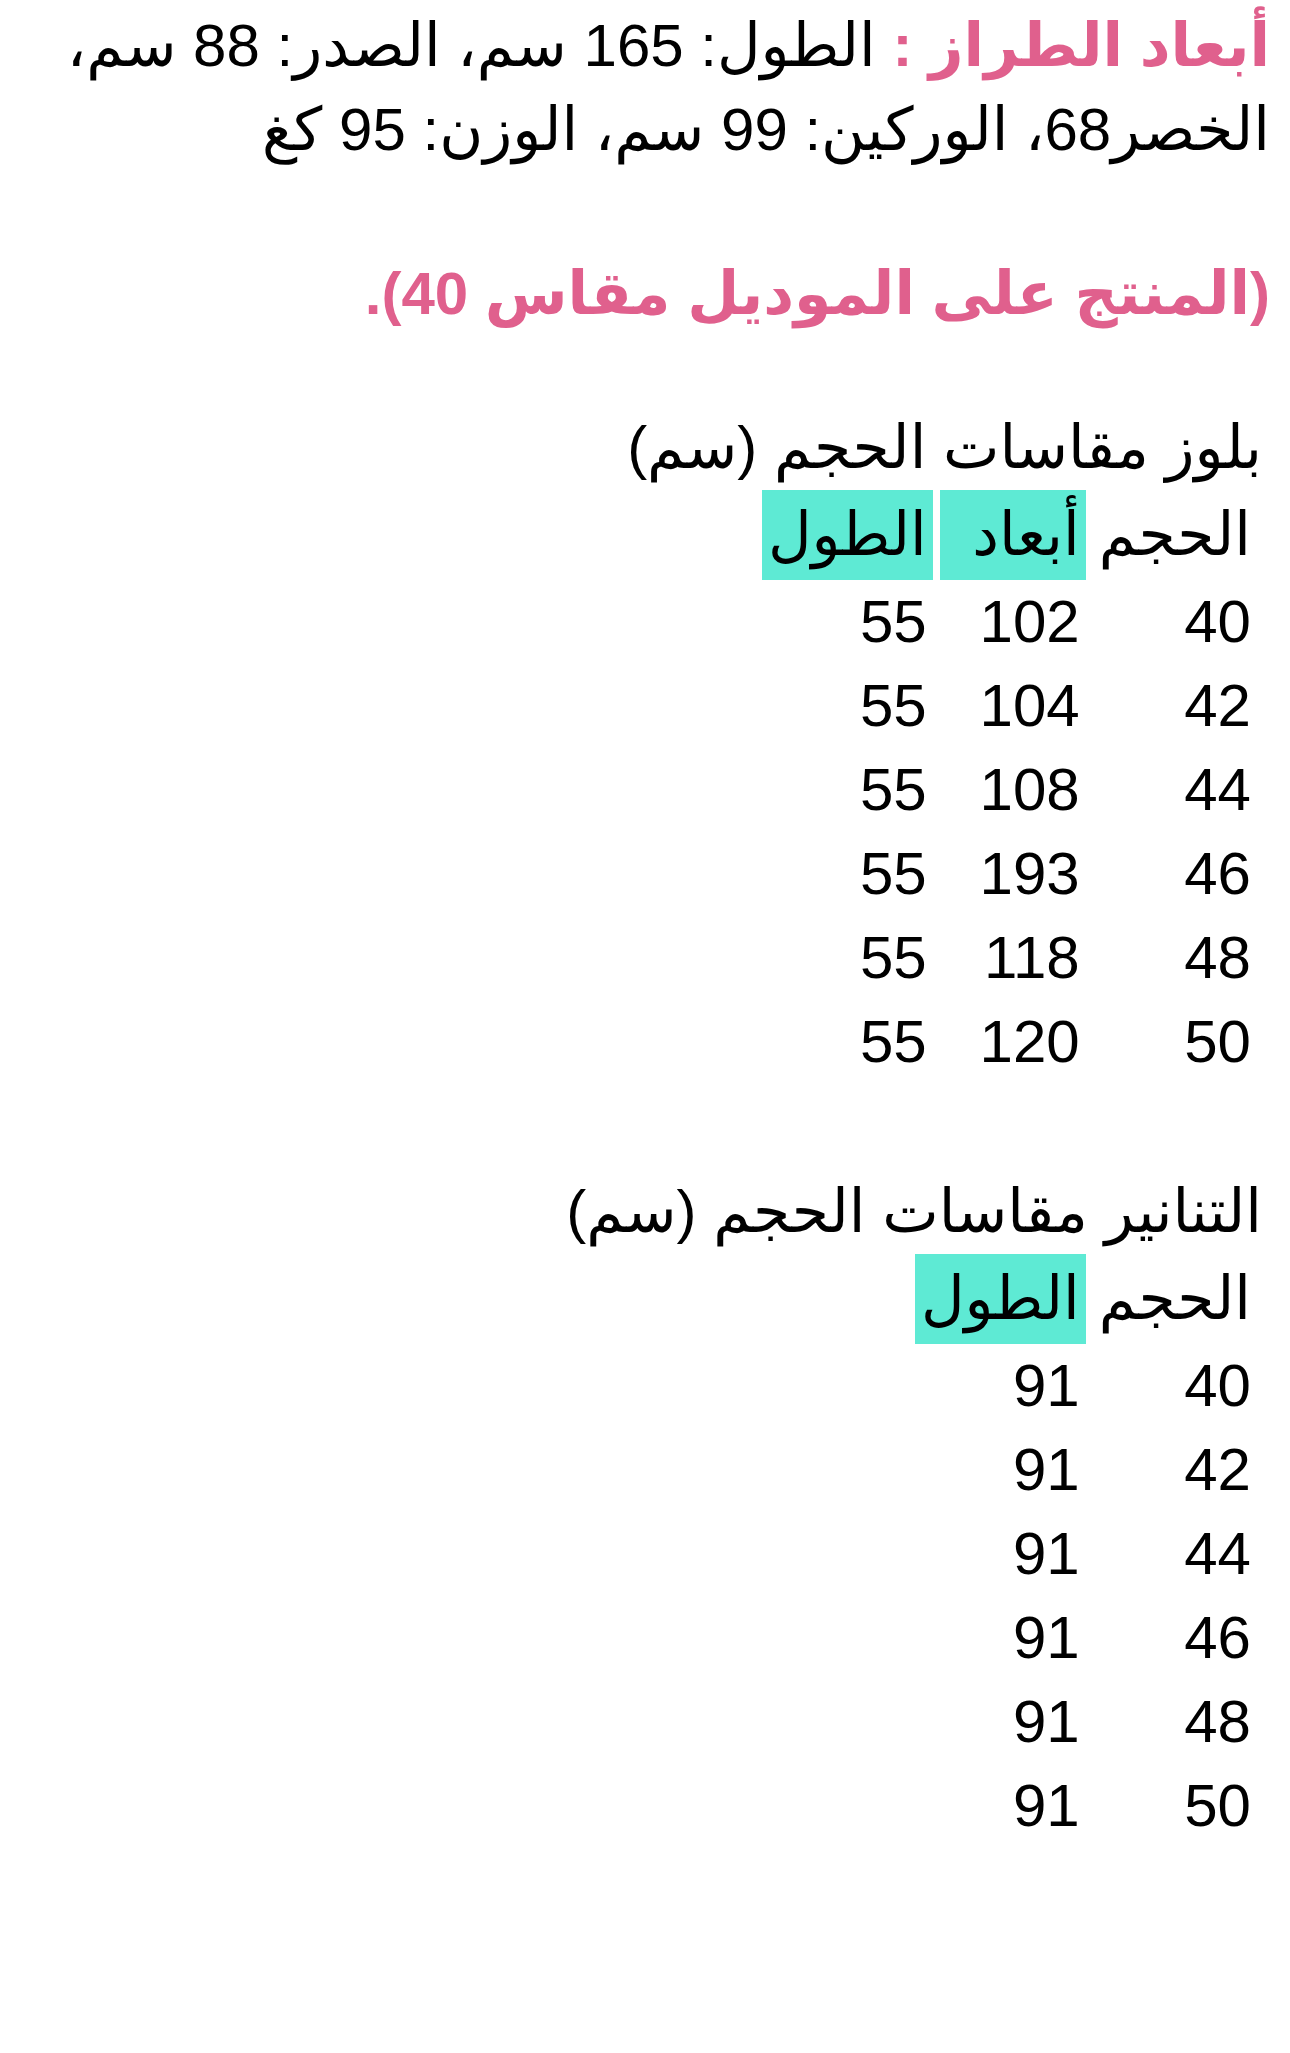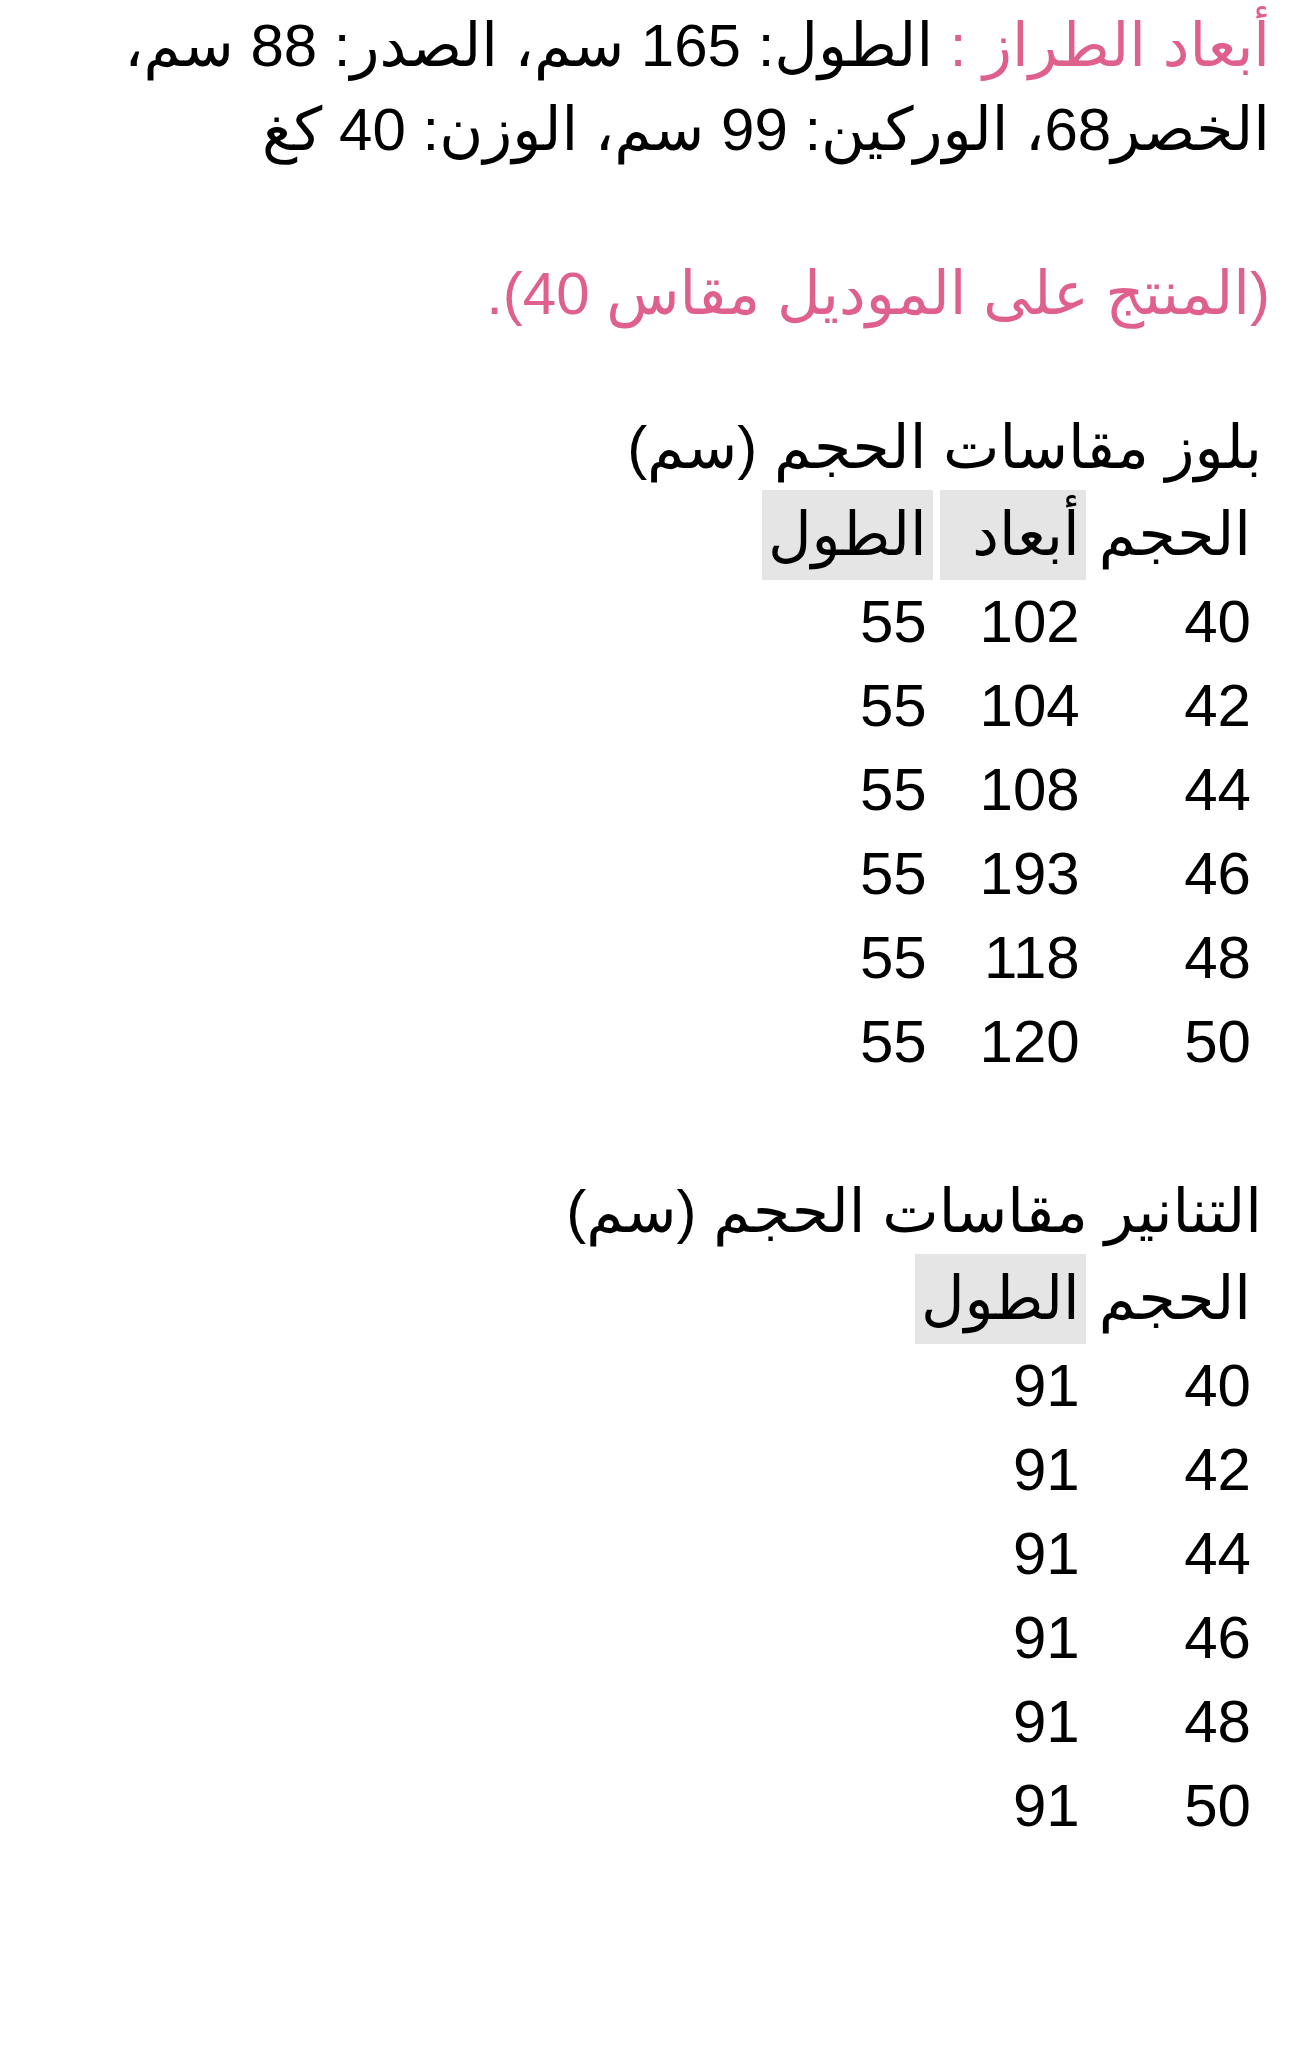--- a/index.html
+++ b/index.html
@@ -10,55 +10,55 @@
     background: #ffffff;
     direction: rtl;
     color: #000000;
     font-family: "Liberation Sans", "DejaVu Sans", sans-serif;
     font-size: 60px;
     line-height: 84px;
   }
   .page { padding: 4px 20px 0 20px; }
   p { margin: 0; }
   .pink { color: #e0608d; }
-  .bold { font-weight: normal; }
+  .bold { font-weight: bold; }
   .note { margin-top: 80px; }
   .table-title { margin: 0 8px 0 0; }
   .table-title.first { margin-top: 70px; }
   .table-title.second { margin-top: 86px; }
   table.size-table {
     border-collapse: separate;
     border-spacing: 7px 0;
     direction: rtl;
     margin: 0 6px 0 0;
   }
   th, td {
     font-weight: normal;
     white-space: nowrap;
     padding: 0 6px;
     text-align: right;
     box-sizing: border-box;
     line-height: 84px;
   }
   th { padding-top: 3px; padding-bottom: 3px; }
-  .hl { background: #e5e5e5; margin-left: 11px; }
+  .hl { background: #5eead4; margin-left: 11px; }
   .col-size   { width: 147px; margin-left: 20px; }
   .col-bust   { width: 146px; }
   .col-length { width: 142px; }
 </style>
 </head>
 <body>
 
 <div class="page">
 
   <p class="model-dims">
     <span class="pink bold">أبعاد الطراز :</span>
     <span>الطول: 165 سم، الصدر: 88 سم،</span>
     <br>
-    <span>الخصر68، الوركين: 99 سم، الوزن: 40 كغ</span>
+    <span>الخصر68، الوركين: 99 سم، الوزن: 95 كغ</span>
   </p>
 
   <p class="note pink bold">(المنتج على الموديل مقاس 40).</p>
 
   <p class="table-title first">بلوز مقاسات الحجم (سم)</p>
 
   <table class="size-table">
     <tbody>
       <tr>
         <th class="col-size">الحجم</th>

